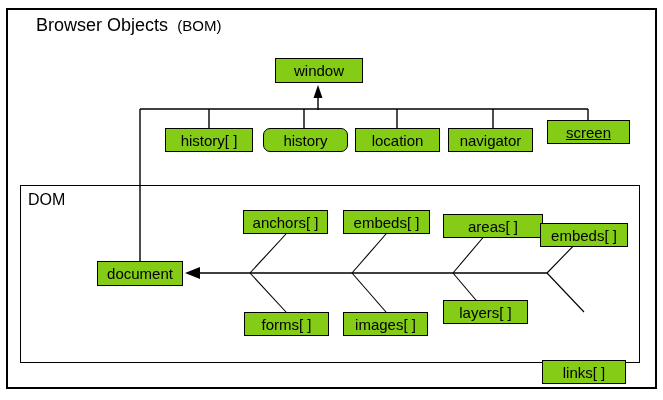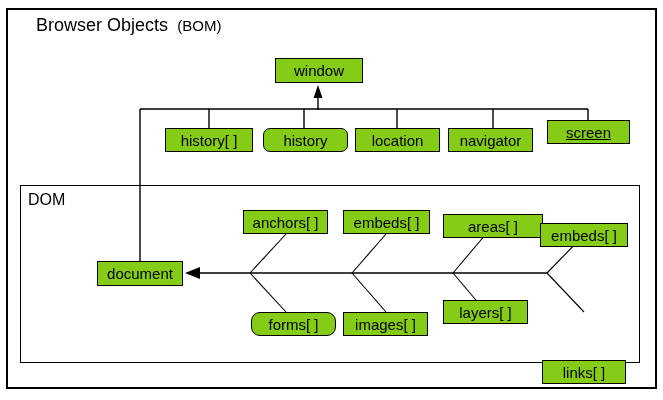--- a/index.html
+++ b/index.html
@@ -63,21 +63,21 @@
   .n-frames    { left: 165px; top: 128px; width: 88px; height: 24px; }
   .n-history   { left: 263px; top: 128px; width: 85px; height: 24px; border-radius: 7px; }
   .n-location  { left: 355px; top: 128px; width: 85px; height: 24px; }
   .n-navigator { left: 448px; top: 128px; width: 85px; height: 24px; }
   .n-screen    { left: 547px; top: 120px; width: 83px; height: 24px; text-decoration: underline; }
   .n-document  { left: 97px;  top: 261px; width: 86px; height: 25px; }
   .n-anchors   { left: 243px; top: 210px; width: 85px; height: 24px; }
   .n-applets   { left: 343px; top: 210px; width: 87px; height: 24px; }
   .n-areas     { left: 443px; top: 214px; width: 100px; height: 24px; }
   .n-embeds    { left: 540px; top: 210px; width: 88px; height: 24px; margin-top: 13px; }
-  .n-forms     { left: 251px; top: 312px; width: 85px; height: 24px; border-radius: 9px; }
+  .n-forms     { left: 244px; top: 312px; width: 85px; height: 24px; }
   .n-images    { left: 343px; top: 312px; width: 85px; height: 24px; }
   .n-layers    { left: 443px; top: 300px; width: 85px; height: 24px; }
   .n-links     { left: 542px; top: 312px; width: 84px; height: 24px; margin-top: 48px; }
 </style>
 </head>
 <body>
 
 <div class="canvas">
   <div class="outer-border"></div>
 

